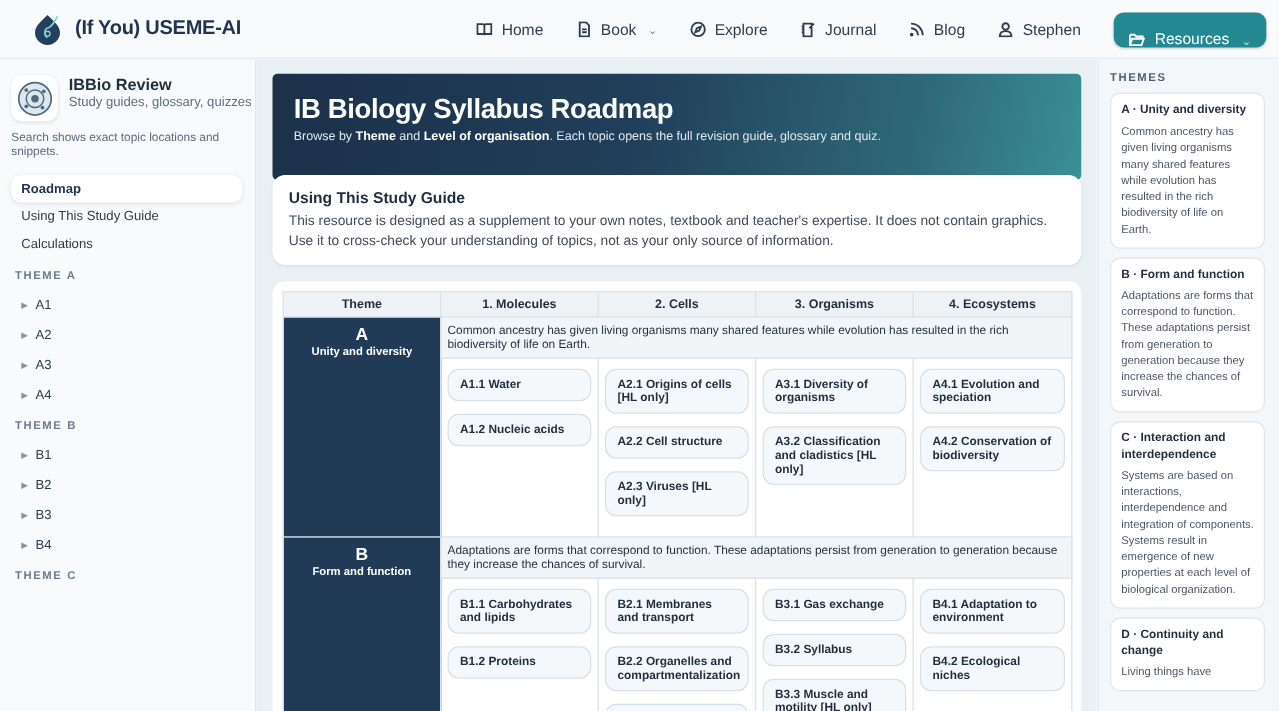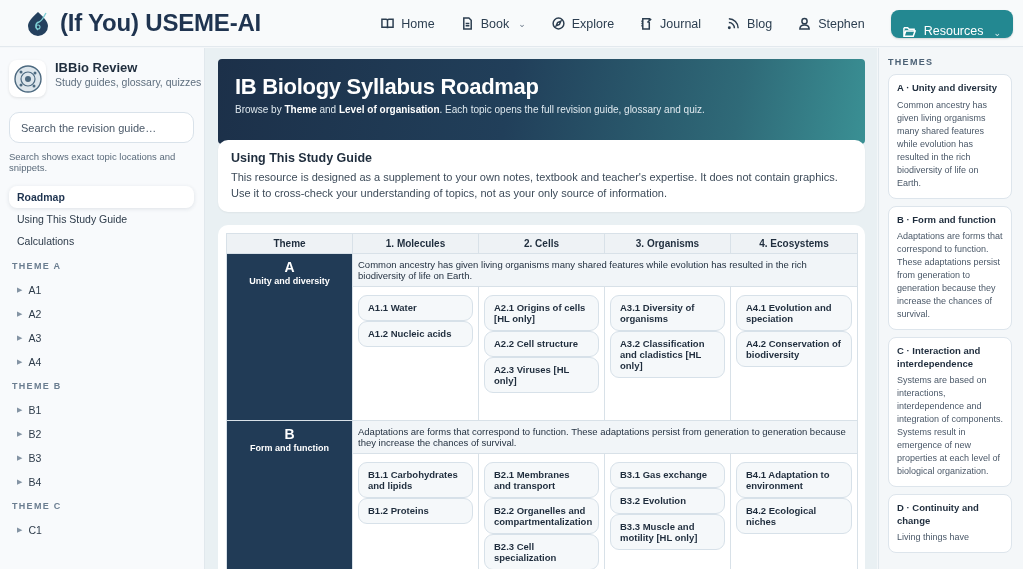--- a/index.html
+++ b/index.html
@@ -3,21 +3,21 @@
 <meta charset="utf-8">
 <style>
   * { box-sizing: border-box; margin: 0; padding: 0; }
   html, body { width: 1023px; height: 569px; overflow: hidden; }
   body { font-family: "Liberation Sans", sans-serif; background: #f4f7f9; color: #1f2d3d; position: relative; }
 
   
   .topbar { position: absolute; left: 0; top: 0; width: 1023px; height: 47px; background: #f8fafb; border-bottom: 1px solid #e3e9ee; display: flex; align-items: center; }
   .brand { display: flex; align-items: center; margin-left: 26px; }
   .brand-logo { width: 24px; height: 26px; }
-  .brand-title { margin-left: 10px; font-size: 24px; font-weight: bold; color: #1f3450; letter-spacing: -0.2px; }
+  .brand-title { margin-left: 10px; font-size: 16px; font-weight: bold; color: #1f3450; letter-spacing: -0.2px; }
   .nav { position: absolute; right: 0; top: 0; height: 47px; display: flex; align-items: center; }
   .nav-item { display: flex; align-items: center; font-size: 12.5px; color: #2c3e50; margin-right: 26px; }
   .nav-item svg { width: 13px; height: 13px; margin-right: 7px; stroke: #2c3e50; fill: none; stroke-width: 1.6; }
   .nav-item .chev { margin-left: 9px; font-size: 9px; color: #6a7888; }
   .nav-res { background: #238891; color: #fff; border-radius: 8px; height: 28px; padding: 0 12px; margin-right: 10px; display: flex; align-items: flex-end; font-size: 12.5px; box-shadow: 0 1px 2px rgba(0,0,0,0.15); }
   .nav-res svg { width: 13px; height: 13px; margin-right: 8px; stroke: #fff; fill: none; stroke-width: 1.6; }
   .nav-res .chev { margin-left: 10px; font-size: 9px; color: #d7ecee; }
 
   
   .sidebar { position: absolute; left: 0; top: 48px; width: 205px; height: 521px; background: #f8fafc; border-right: 1px solid #e1e8ed; }
@@ -47,21 +47,21 @@
 
   .grid-card { position: absolute; left: 13px; top: 177px; width: 647px; height: 360px; background: #fff; border-radius: 10px; padding: 8px 8px 0 8px; }
   table { border-collapse: collapse; width: 631px; table-layout: fixed; }
   th { background: #eef2f5; font-size: 10px; font-weight: bold; color: #1f2d3d; height: 20px; border: 1px solid #d8e1e8; }
   td { border: 1px solid #d8e1e8; vertical-align: top; }
   td.theme { background: #213b56; color: #fff; text-align: center; padding-top: 6px; }
   td.theme .l { font-size: 14px; font-weight: bold; line-height: 15px; }
   td.theme .n { font-size: 9px; font-weight: bold; margin-top: 1px; }
   td.desc { background: #f1f5f8; font-size: 9.5px; color: #1f2d3d; padding: 5px 5px; line-height: 11px; height: 31px; }
   td.cell { padding: 8px 5px 6px 5px; }
-  .topic { background: #f5f8fa; border: 1px solid #d7e1e9; border-radius: 9px; font-size: 9.5px; font-weight: bold; color: #1f2d3d; padding: 6px 9px; line-height: 11px; min-height: 26px; }
+  .topic { background: #f5f8fa; border: 1px solid #d7e1e9; border-radius: 9px; font-size: 9.5px; font-weight: bold; color: #1f2d3d; padding: 6px 9px; line-height: 11px; margin-bottom: 10px; min-height: 26px; }
 
   
   .rightbar { position: absolute; left: 878px; top: 48px; width: 145px; height: 521px; background: #f4f7f9; border-left: 1px solid #e1e8ed; }
   .rb-title { font-size: 9px; font-weight: bold; letter-spacing: 1.3px; color: #4c6175; margin: 9px 0 0 9px; }
   .rb-card { margin: 7px 0 0 9px; width: 124px; background: #fff; border: 1px solid #dde5ec; border-radius: 8px; padding: 7px 7px 8px 8px; }
   .rb-card .h { font-size: 9.5px; font-weight: bold; color: #1f2d3d; line-height: 12.5px; }
   .rb-card .d { font-size: 9px; color: #4a5868; line-height: 13px; margin-top: 4px; }
 </style>
 </head>
 <body>
@@ -137,23 +137,20 @@
           <circle cx="22" cy="9" r="1.5" fill="#4d6a80"></circle>
         <circle cx="21" cy="22" r="1.5" fill="#4d6a80"></circle>
           <circle cx="8" cy="21" r="1.5" fill="#4d6a80"></circle>
       </svg>
     </div>
     <div class="sb-name">
       <div class="t">IBBio Review</div>
       <div class="s">Study guides, glossary, quizzes</div>
     </div>
   </div>
-  <div class="sb-search">
-    <span>Search the revision guide…</span>
-  </div>
   <div class="sb-hint">Search shows exact topic locations and snippets.</div>
   <div class="sb-nav">
     <div class="sb-link active">Roadmap</div>
     <div class="sb-link">Using This Study Guide</div>
     <div class="sb-link">Calculations</div>
   </div>
   <div style="margin-top:2px">
     <div class="sb-section">THEME A</div>
     <div class="sb-tree">
         <span class="tri">▶</span>
@@ -182,24 +179,20 @@
       </div>
     <div class="sb-tree">
         <span class="tri">▶</span>
         <span>B3</span>
       </div>
     <div class="sb-tree">
         <span class="tri">▶</span>
         <span>B4</span>
       </div>
     <div class="sb-section">THEME C</div>
-    <div class="sb-tree">
-        <span class="tri">▶</span>
-        <span>C1</span>
-      </div>
   </div>
 </div>
 
 <div class="main">
   <div class="hero">
     <h1>IB Biology Syllabus Roadmap</h1>
     <p><span>Browse by </span><b>Theme</b><span> and </span><b>Level of organisation</b><span>. Each topic opens the full revision guide, glossary and quiz.</span></p>
   </div>
 
   <div class="intro">
@@ -266,21 +259,21 @@
             <div class="topic">B1.1 Carbohydrates and lipids</div>
             <div class="topic">B1.2 Proteins</div>
           </td>
           <td class="cell">
             <div class="topic">B2.1 Membranes and transport</div>
             <div class="topic">B2.2 Organelles and compartmentalization</div>
             <div class="topic">B2.3 Cell specialization</div>
           </td>
           <td class="cell">
             <div class="topic">B3.1 Gas exchange</div>
-            <div class="topic">B3.2 Evolution</div>
+            <div class="topic">B3.2 Syllabus</div>
             <div class="topic">B3.3 Muscle and motility [HL only]</div>
           </td>
           <td class="cell">
             <div class="topic">B4.1 Adaptation to environment</div>
             <div class="topic">B4.2 Ecological niches</div>
           </td>
         </tr>
       </tbody>
     </table>
   </div>

